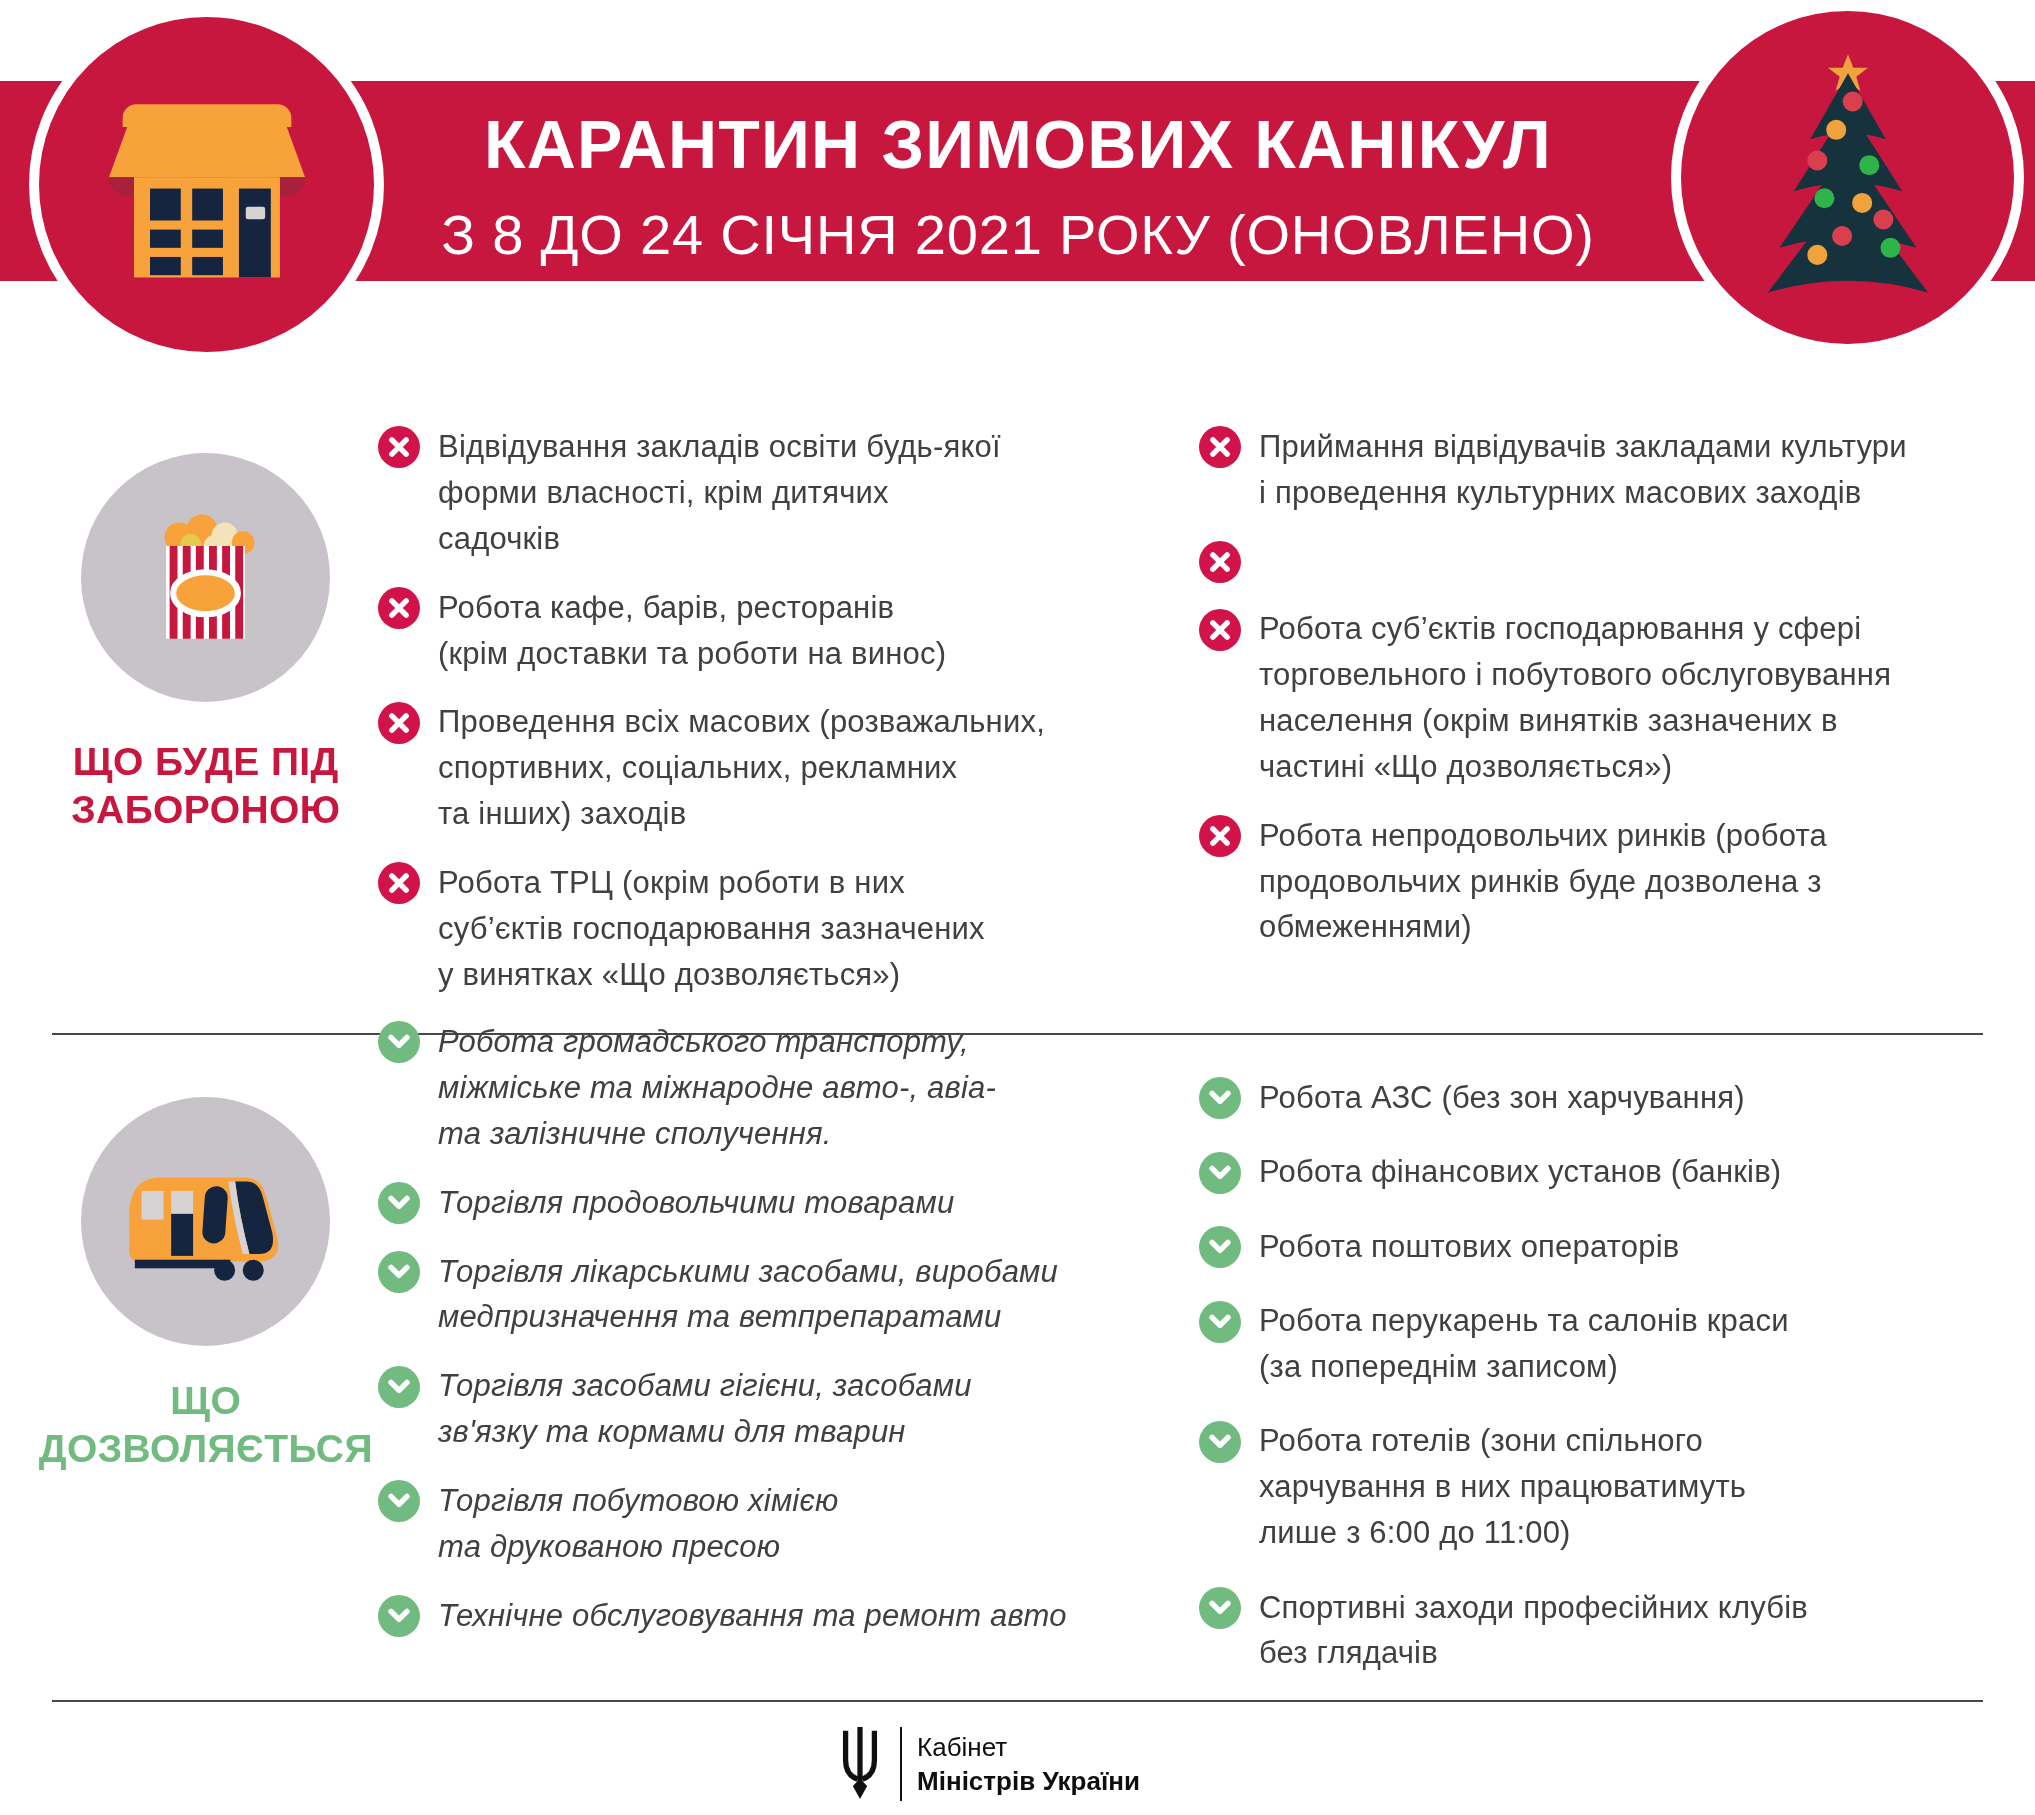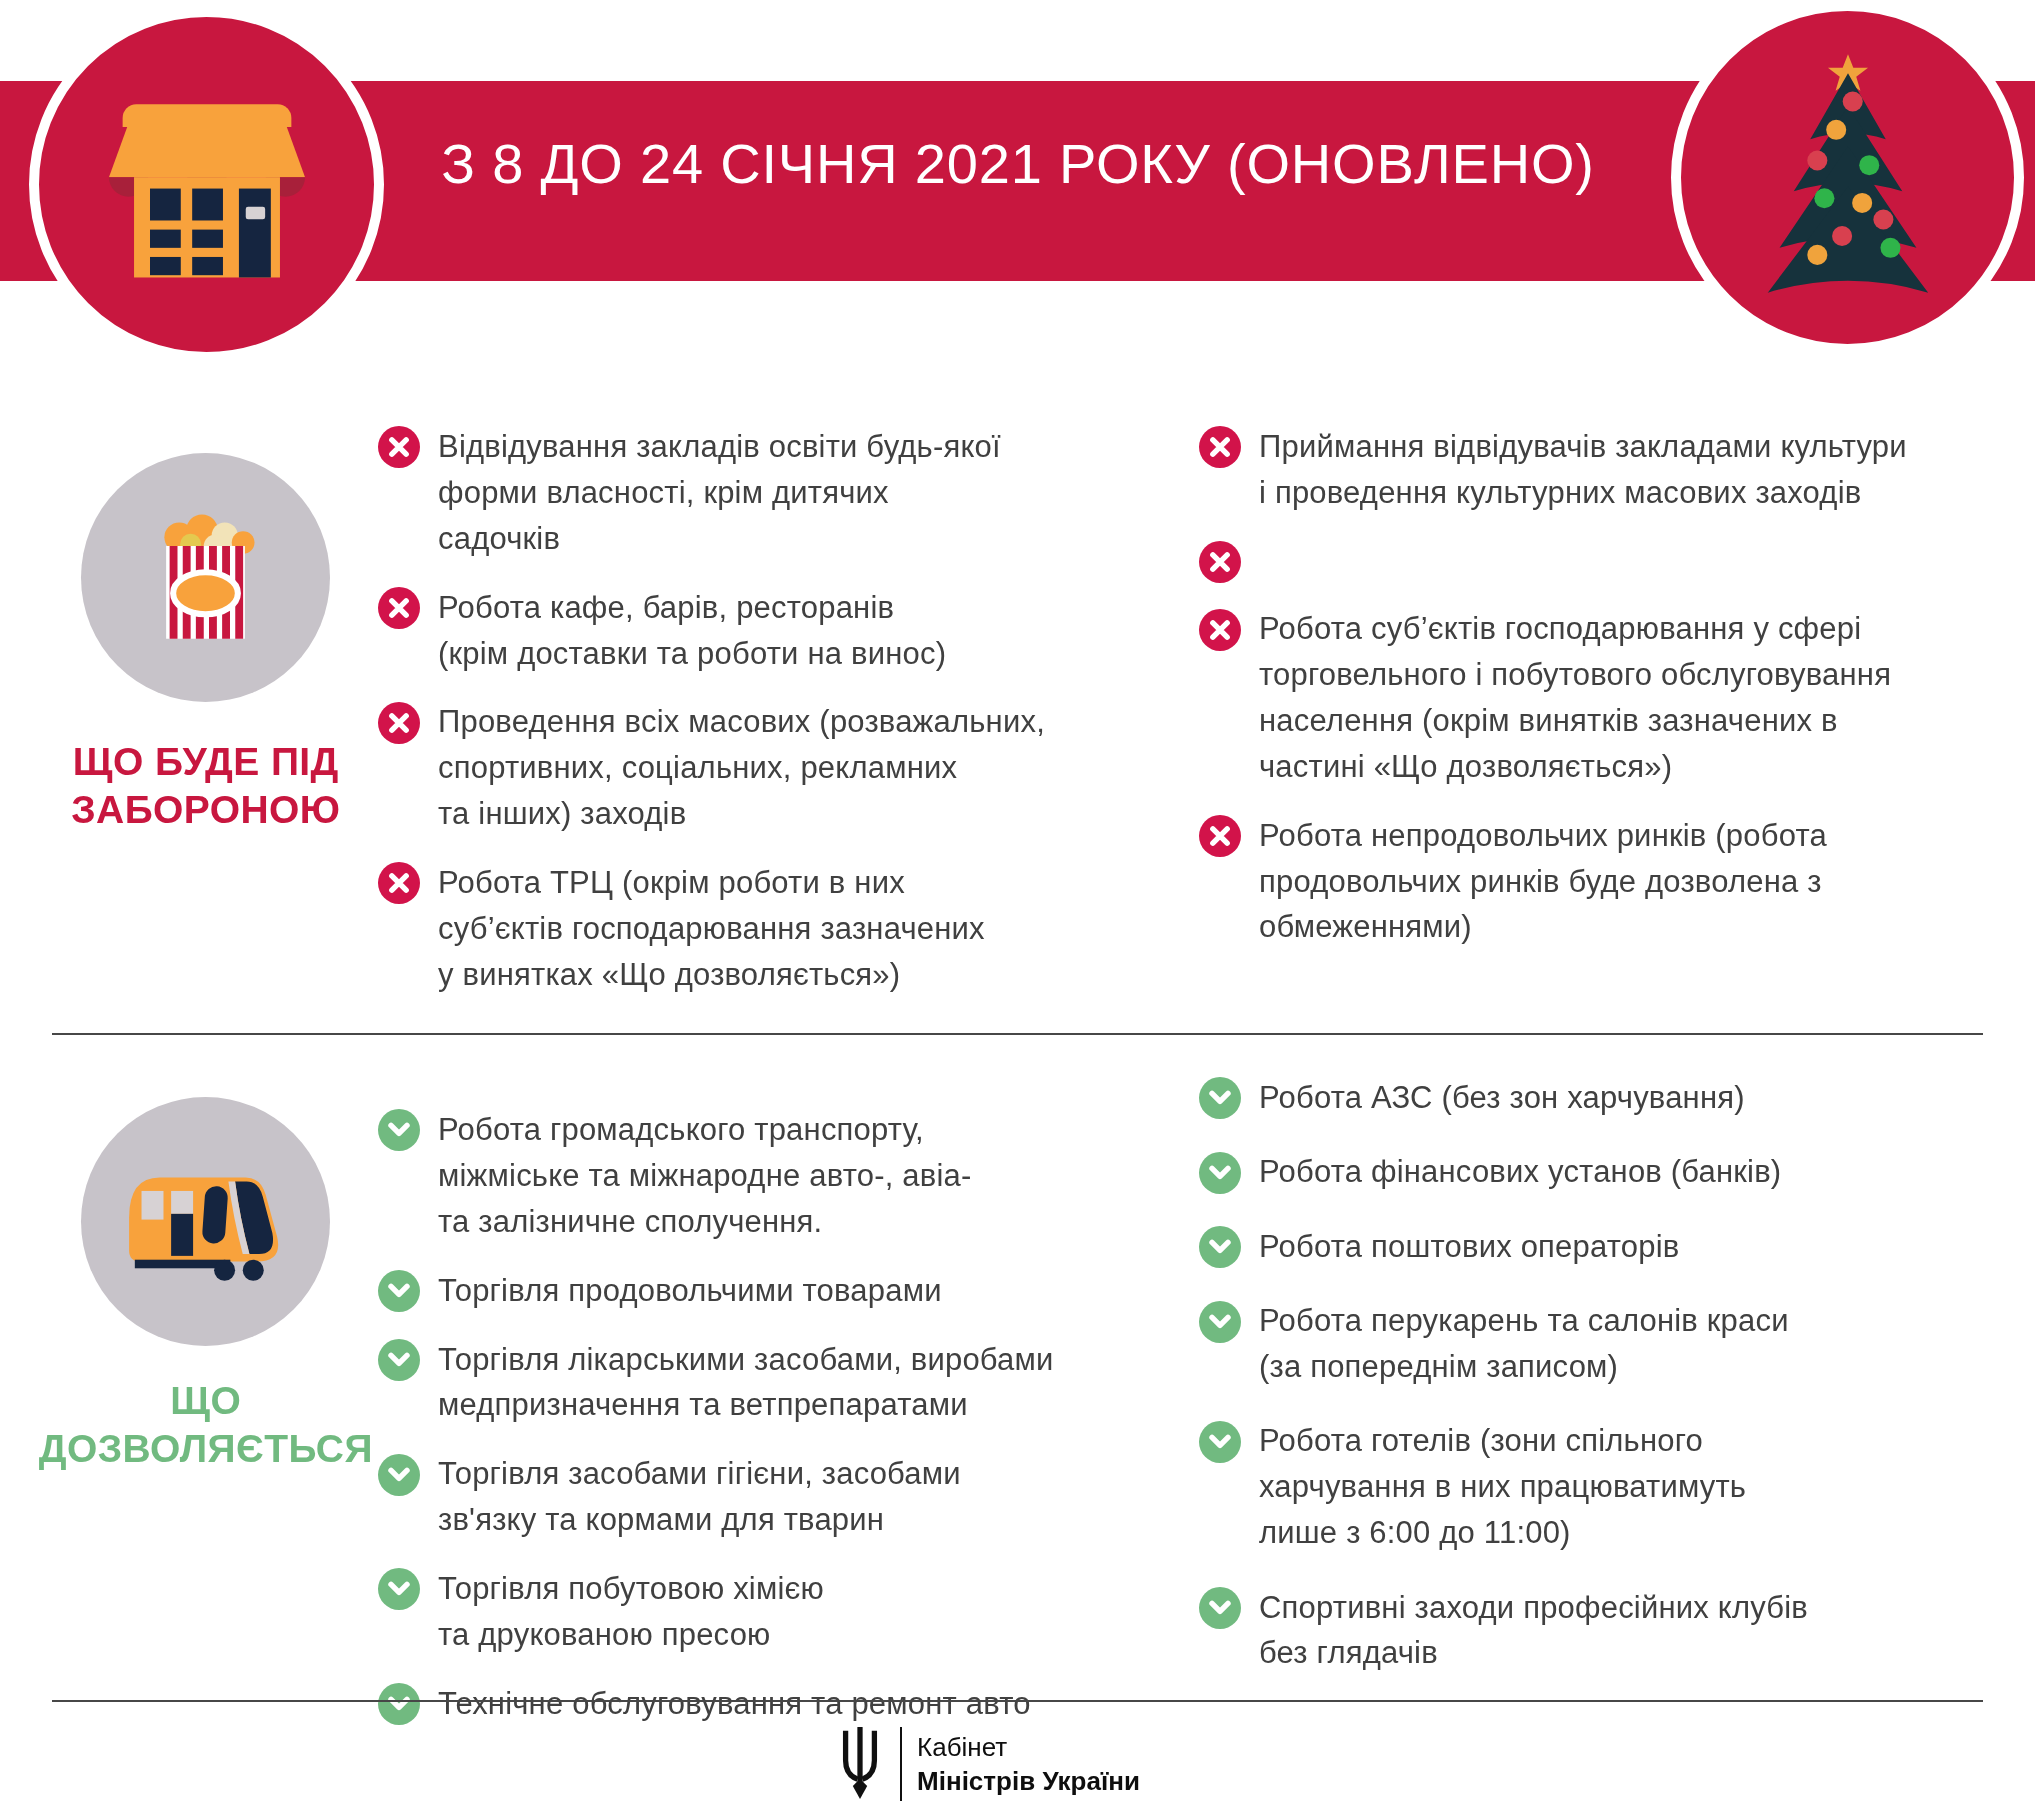--- a/index.html
+++ b/index.html
@@ -30,21 +30,21 @@
   .section-label{
     position:absolute;left:16.3px;width:379px;text-align:center;
     font-weight:800;font-size:39px;line-height:1.22;white-space:pre-line;letter-spacing:0.4px;
   }
   .lbl-prohibited{top:738px;color:#C8173F;}
   .lbl-allowed{top:1377px;color:#71BA80;}
   
   .col{position:absolute;}
   .col-p1{left:378px;top:424px;width:777px;}
   .col-p2{left:1199px;top:424px;width:810px;}
-  .col-a1{left:378px;top:1107px;width:777px;}
+  .col-a1{left:378px;top:1019px;width:777px;font-style:italic;}
   .col-a2{left:1199px;top:1075px;width:810px;}
   .item{display:flex;align-items:flex-start;gap:18px;margin-bottom:23px;}
   .col-a2 .item{margin-bottom:28.5px;}
   .badge{width:42px;height:42px;flex:0 0 42px;margin-top:2.4px;}
   .badge svg{display:block;width:100%;height:100%;}
   .item p{
     margin:0;font-size:31px;line-height:1.48;color:#404040;
     white-space:pre-line;letter-spacing:0.2px;
   }
   
@@ -62,20 +62,21 @@
   .org .l2{font-weight:700;}
 </style>
 </head>
 <body>
 
 <div id="page">
 
   <div class="banner"></div>
 
   <div class="header-text">
+    <div class="title">КАРАНТИН ЗИМОВИХ КАНІКУЛ</div>
     <div class="subtitle">
       <span class="date">З 8 ДО 24 СІЧНЯ 2021 РОКУ</span>
       <span class="note">(ОНОВЛЕНО)</span>
     </div>
   </div>
 
   <div class="hero-circle hero-left">
     <span>
       <svg viewBox="0 0 200 200" width="228" height="228">
         <path d="M38,30 h124 a12,12 0 0 1 12,12 v8 H26 v-8 a12,12 0 0 1 12,-12 z" fill="#F8A23C"></path>

